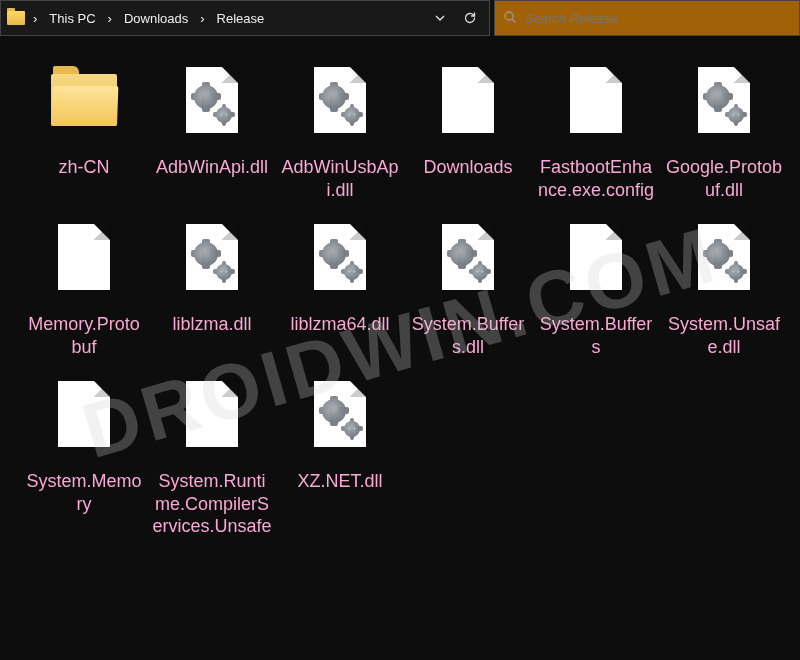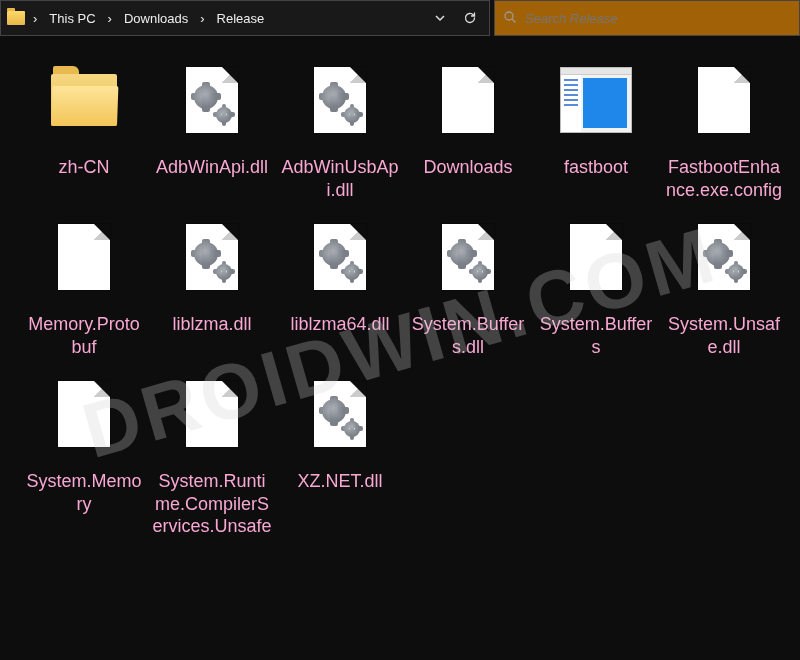--- a/index.html
+++ b/index.html
@@ -321,42 +321,41 @@
       <div class="item">
         <div class="thumb">
           <div class="file">
             <div class="fold"></div>
           </div>
         </div>
         <div class="label">Downloads</div>
       </div>
       <div class="item">
         <div class="thumb">
-          <div class="textfile">
-            <div class="titlebar"></div>
-            <div class="sidebar">
-              <span></span>
-              <span></span>
-              <span></span>
-              <span></span>
-              <span></span>
-              <span></span>
-            </div>
-            <div class="page"></div>
-          </div>
-        </div>
-        <div class="label">fastboot</div>
-      </div>
-      <div class="item">
-        <div class="thumb">
           <div class="file">
             <div class="fold"></div>
           </div>
         </div>
         <div class="label">FastbootEnhance.exe.config</div>
+      </div>
+      <div class="item">
+        <div class="thumb">
+          <div class="file">
+            <div class="fold"></div>
+            <div class="gears">
+              <div class="gear big">
+                <div class="hole"></div>
+              </div>
+              <div class="gear small">
+                <div class="hole"></div>
+              </div>
+            </div>
+          </div>
+        </div>
+        <div class="label">Google.Protobuf.dll</div>
       </div>
       <div class="item">
         <div class="thumb">
           <div class="file">
             <div class="fold"></div>
           </div>
         </div>
         <div class="label">Memory.Protobuf</div>
       </div>
       <div class="item">

